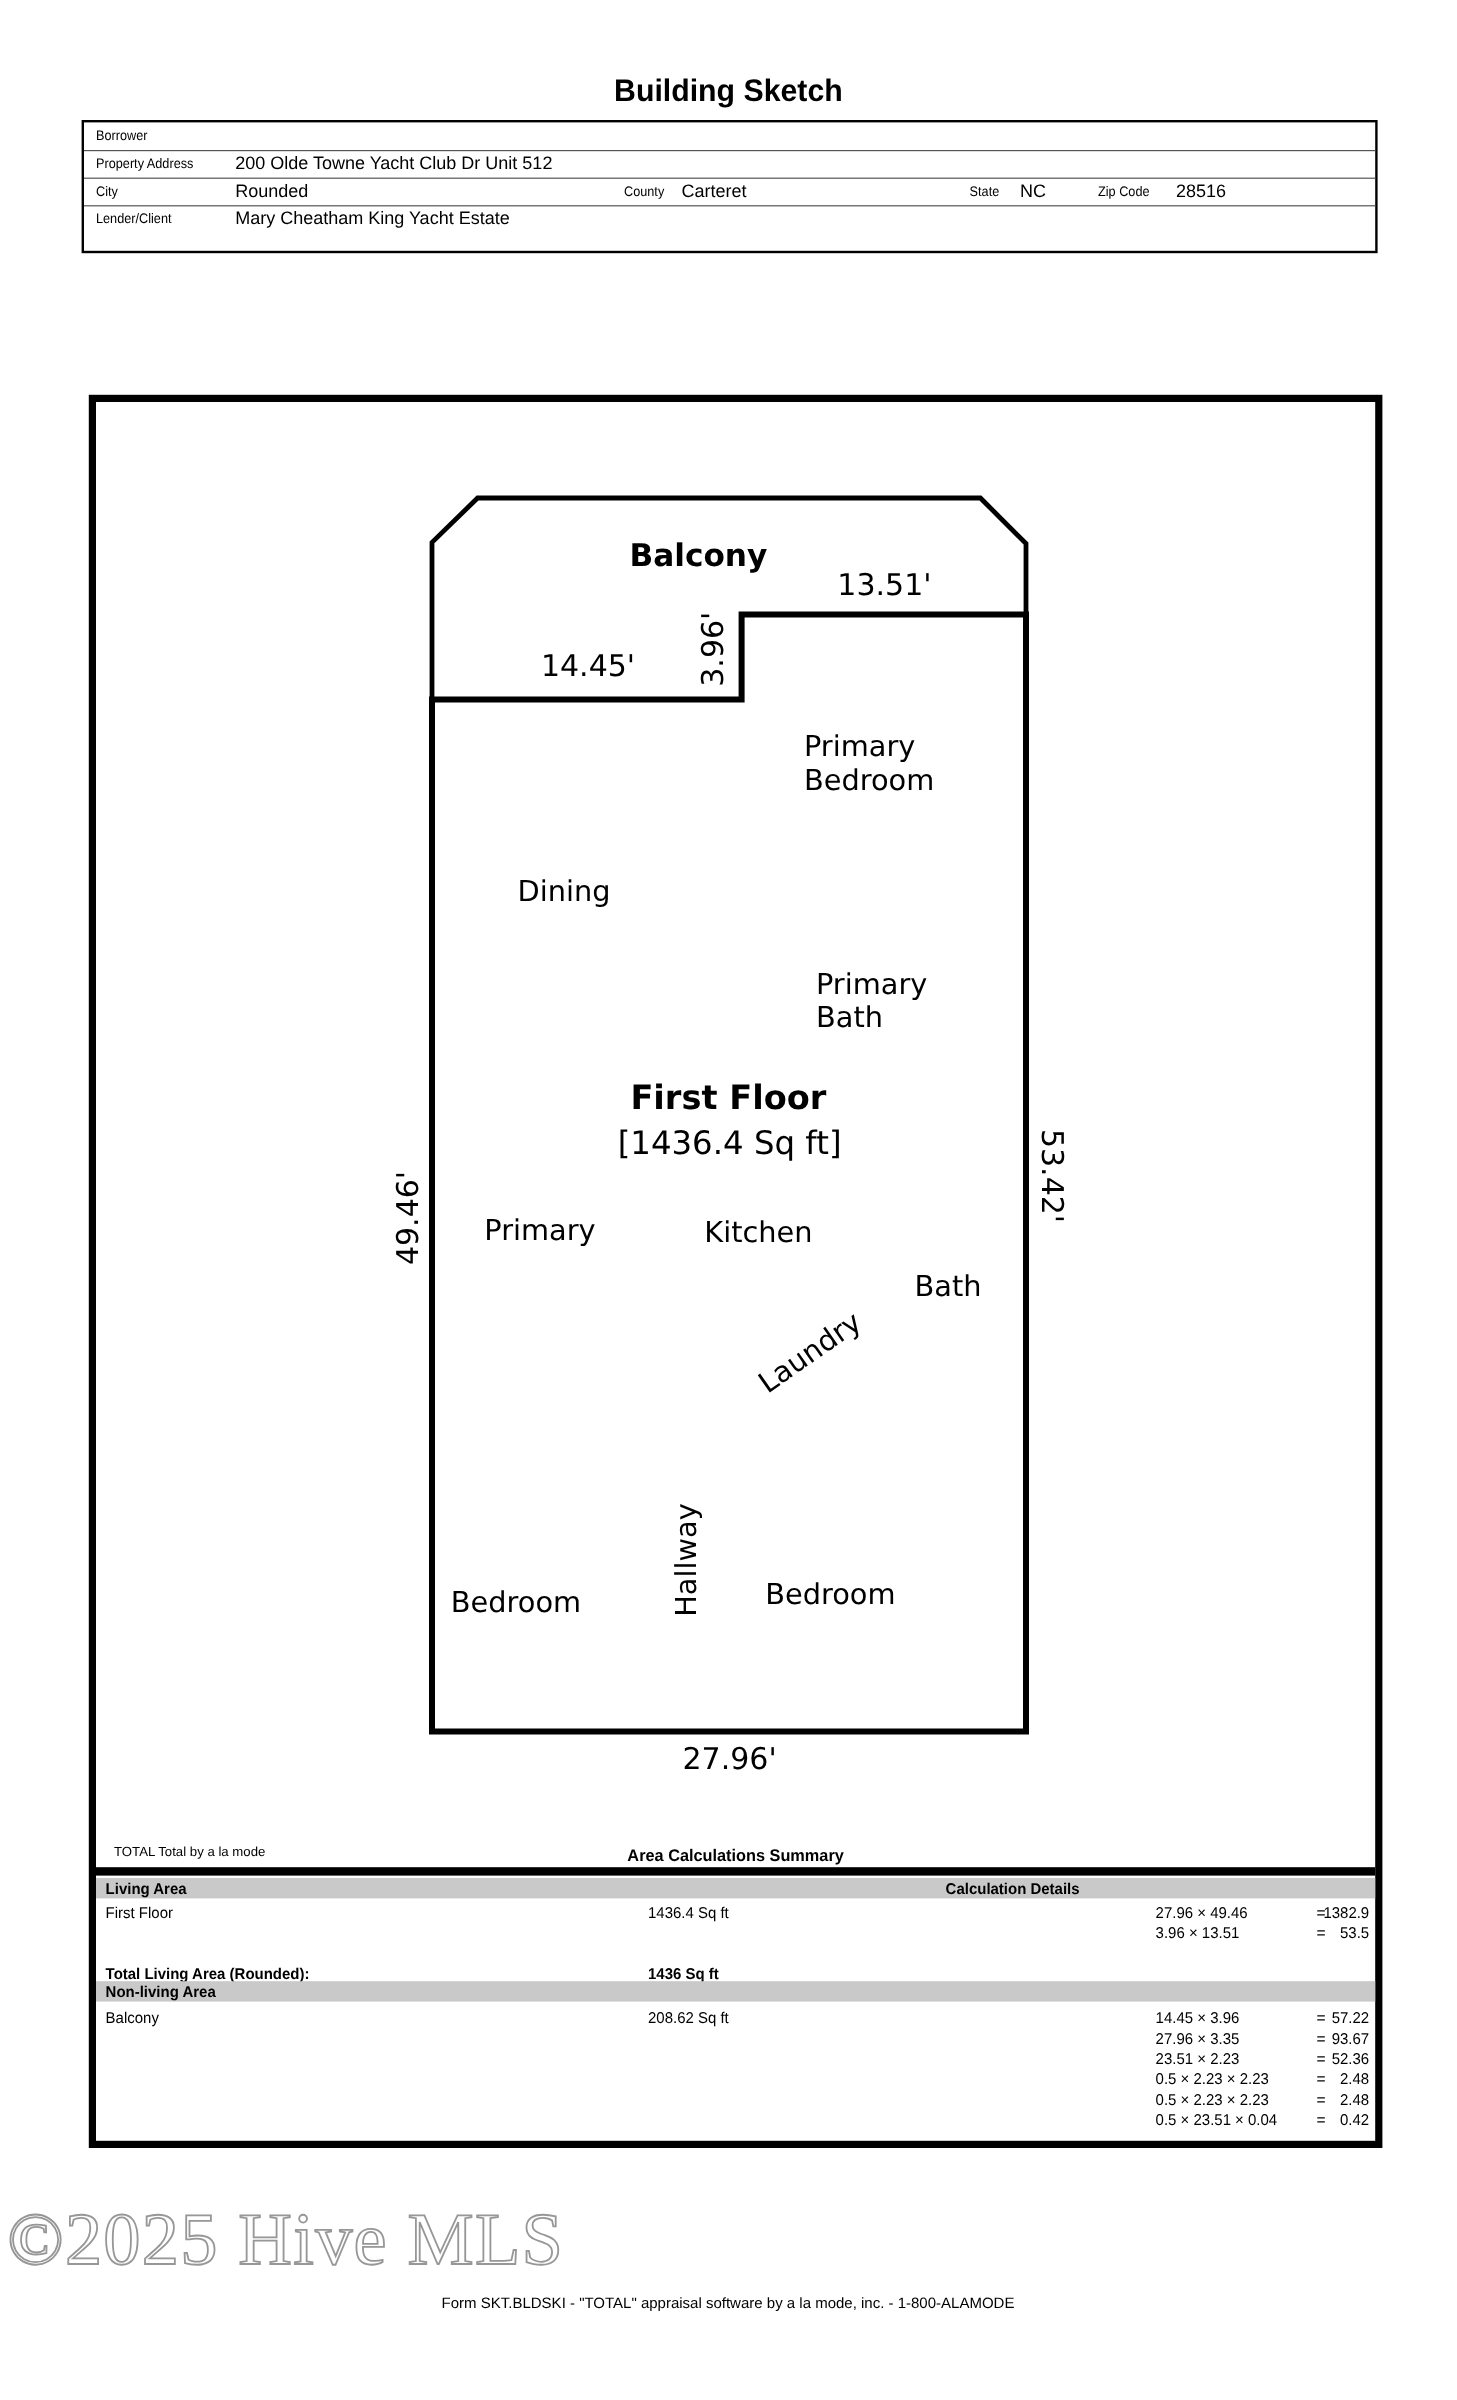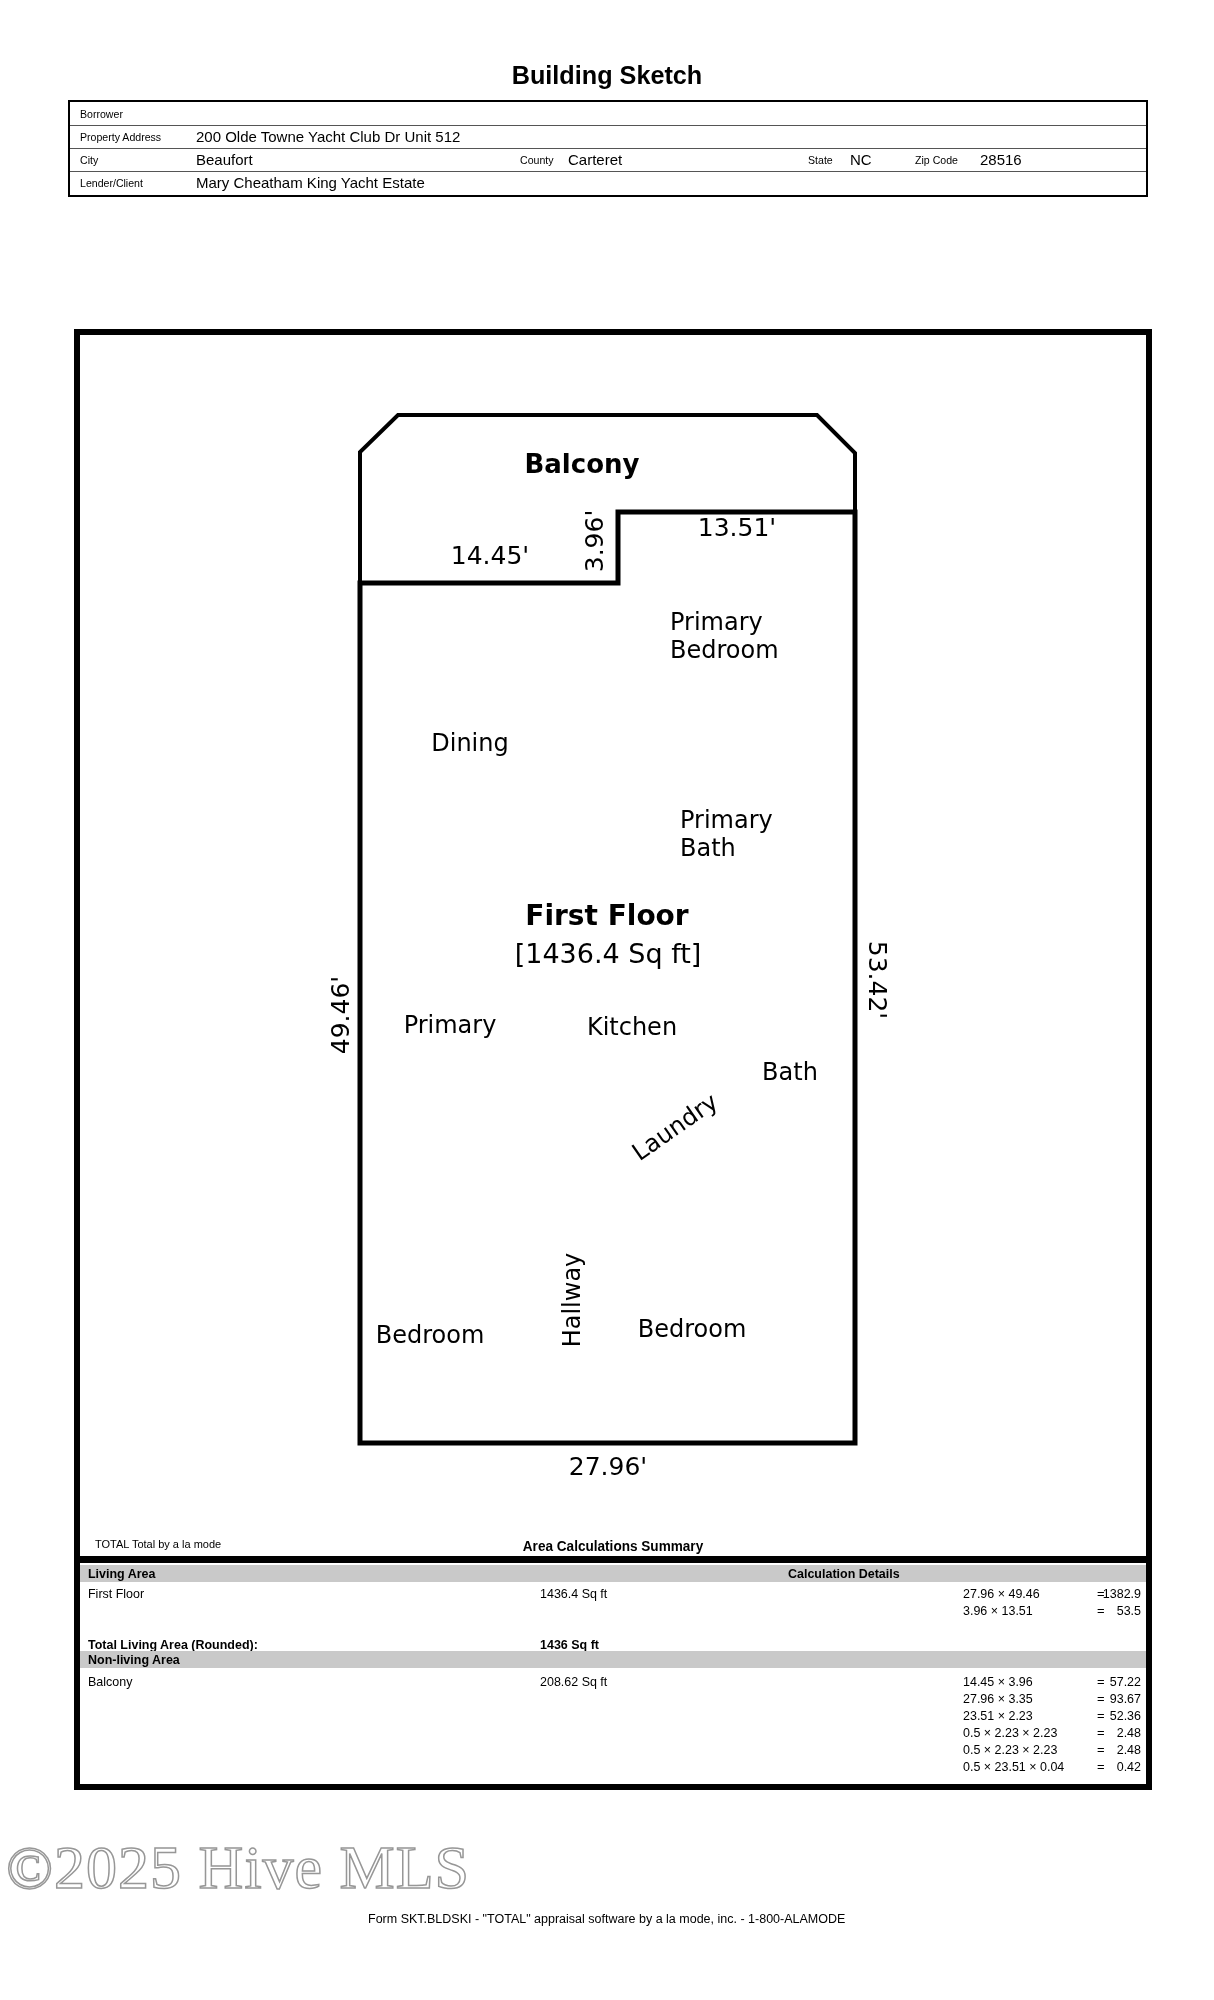--- a/index.html
+++ b/index.html
@@ -9,21 +9,21 @@
   }
   .abs{position:absolute;}
   
   .page-title{
     top:60px;left:0;width:1214px;text-align:center;
     font-size:26px;font-weight:bold;letter-spacing:0px;
     transform:scaleX(.97);
   }
   
   .hdr-table{
-    left:68px;top:100px;width:1080px;height:97px;
+    left:68px;top:100px;width:1080px;height:111px;
     border:2px solid #000;box-sizing:border-box;background:#fff;
   }
   .hdr-sep{left:0;width:100%;height:1px;background:#555;}
   .hdr-label{font-size:11.5px;color:#000;transform:scaleX(.92);transform-origin:left;white-space:nowrap;}
   .hdr-value{font-size:15px;color:#000;white-space:nowrap;}
   
   .sketch-box{
     left:74px;top:329px;width:1078px;height:1461px;
     border:6px solid #000;box-sizing:border-box;
   }
@@ -64,42 +64,42 @@
   <div class="abs hdr-sep" style="top:46px;"></div>
   <div class="abs hdr-sep" style="top:69px;"></div>
 
   <div class="abs hdr-label" style="left:10px;top:6px;">Borrower</div>
   <div class="abs hdr-value" style="left:126px;top:4px;"></div>
 
   <div class="abs hdr-label" style="left:10px;top:29px;">Property Address</div>
   <div class="abs hdr-value" style="left:126px;top:26px;">200 Olde Towne Yacht Club Dr Unit 512</div>
 
   <div class="abs hdr-label" style="left:10px;top:52px;">City</div>
-  <div class="abs hdr-value" style="left:126px;top:49px;">Beaufort</div>
+  <div class="abs hdr-value" style="left:126px;top:49px;">Rounded</div>
   <div class="abs hdr-label" style="left:450px;top:52px;">County</div>
   <div class="abs hdr-value" style="left:498px;top:49px;">Carteret</div>
   <div class="abs hdr-label" style="left:738px;top:52px;">State</div>
   <div class="abs hdr-value" style="left:780px;top:49px;">NC</div>
   <div class="abs hdr-label" style="left:845px;top:52px;">Zip Code</div>
   <div class="abs hdr-value" style="left:910px;top:49px;">28516</div>
 
   <div class="abs hdr-label" style="left:10px;top:75px;">Lender/Client</div>
   <div class="abs hdr-value" style="left:126px;top:72px;">Mary Cheatham King Yacht Estate</div>
 </div>
 
 <div class="abs sketch-box"></div>
 
 <svg class="abs" style="left:0;top:0;" width="1214" height="2000" viewBox="0 0 1214 2000">
   <polygon points="360,583 360,452 398,415 817,415 855,453 855,512 618,512 618,583" fill="none" stroke="#000" stroke-width="4"></polygon>
   <polygon points="360,583 618,583 618,512 855,512 855,1443 360,1443" fill="none" stroke="#000" stroke-width="5"></polygon>
 </svg>
 
 <div class="abs plan-label plan-center" style="left:582px;top:464px;font-weight:bold;font-size:26px;">Balcony</div>
 
-<div class="abs dim plan-center" style="left:737px;top:487px;margin-top:40px;">13.51'</div>
+<div class="abs dim plan-center" style="left:737px;top:487px;">13.51'</div>
 <div class="abs dim plan-center" style="left:490px;top:555px;">14.45'</div>
 <div class="abs dim rot-ccw" style="left:594px;top:541px;">3.96'</div>
 <div class="abs dim rot-ccw" style="left:340px;top:1015px;">49.46'</div>
 <div class="abs dim rot-cw" style="left:877px;top:980px;">53.42'</div>
 <div class="abs dim plan-center" style="left:608px;top:1466px;">27.96'</div>
 
 <div class="abs" style="left:670px;top:608px;">
   <div class="plan-label">Primary</div>
   <div class="plan-label">Bedroom</div>
 </div>

